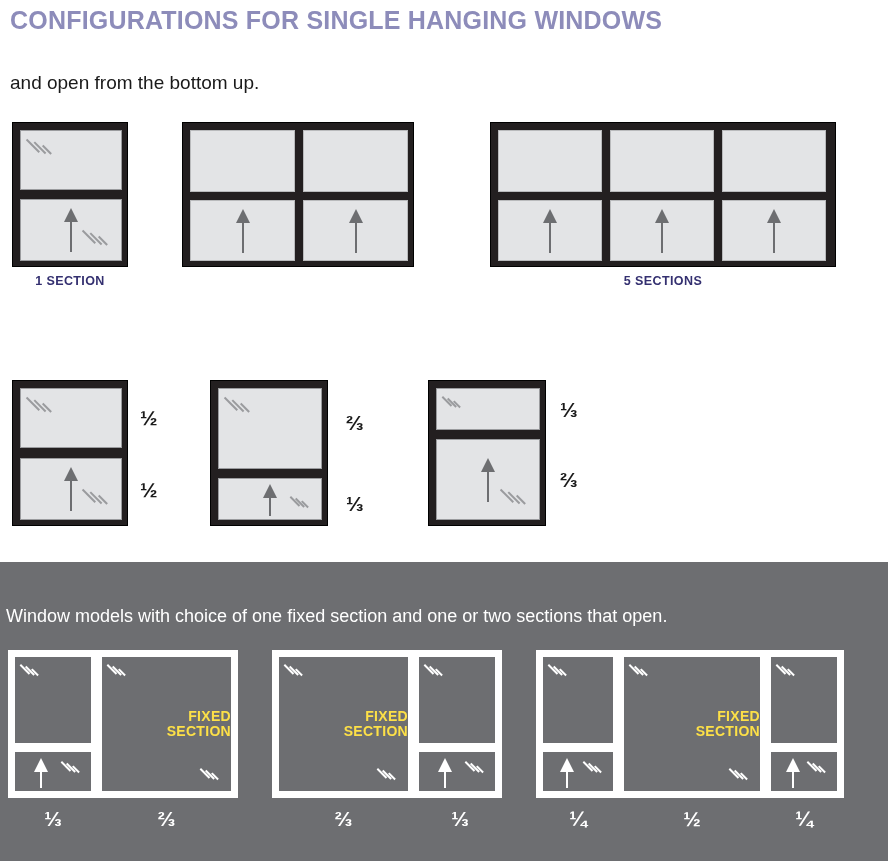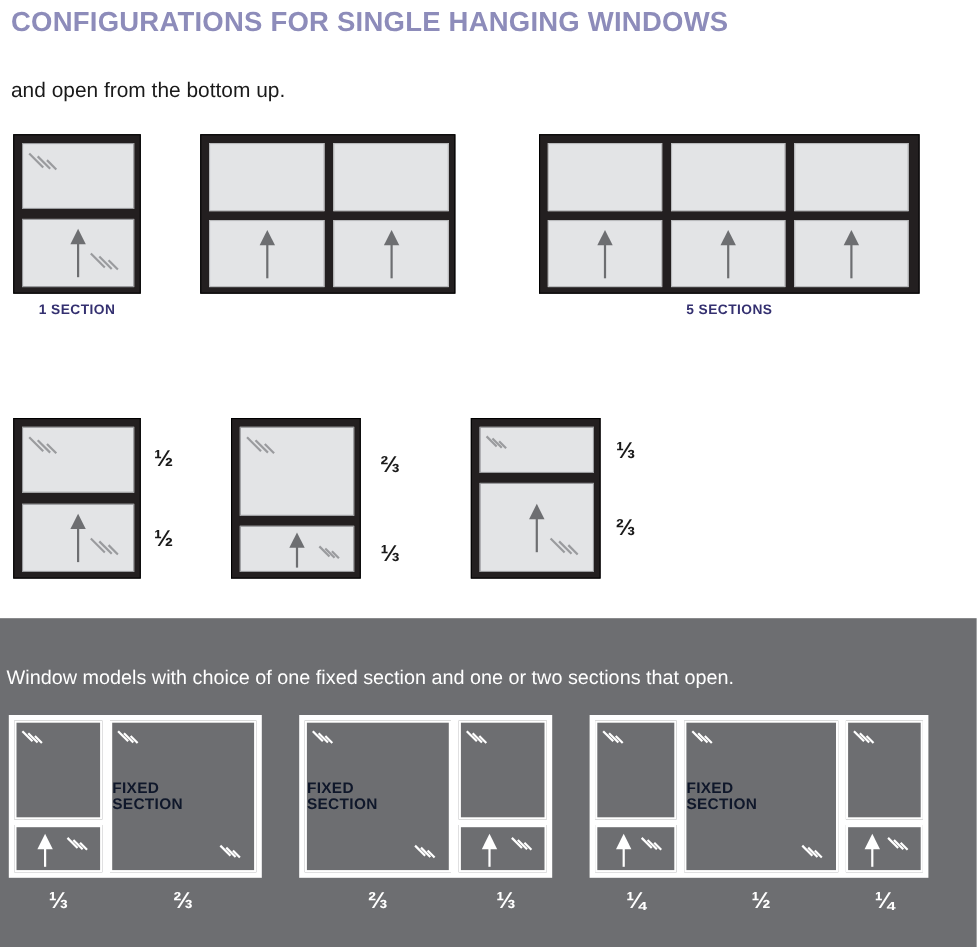--- a/index.html
+++ b/index.html
@@ -115,21 +115,21 @@
   }
   .gpane {
     position: absolute;
     background: #6d6e71;
     border: 2px solid #ffffff;
     overflow: hidden;
   }
   .fixed-txt {
     position: absolute; left: 0; right: 0; top: 50%;
     transform: translateY(-50%);
-    text-align: left; color: #0f172a;
+    text-align: right; color: #fde047;
     line-height: 1.08;
   }
   .fixed-txt .l1 { font-size: 14px; font-weight: bold; letter-spacing: .3px; }
   .fixed-txt .l2 { font-size: 14px; font-weight: bold; letter-spacing: .3px; }
   .gfrac {
     position: absolute;
     font-size: 21px; font-weight: bold; color: #ffffff; text-align: center;
   }
 </style>
 </head>

